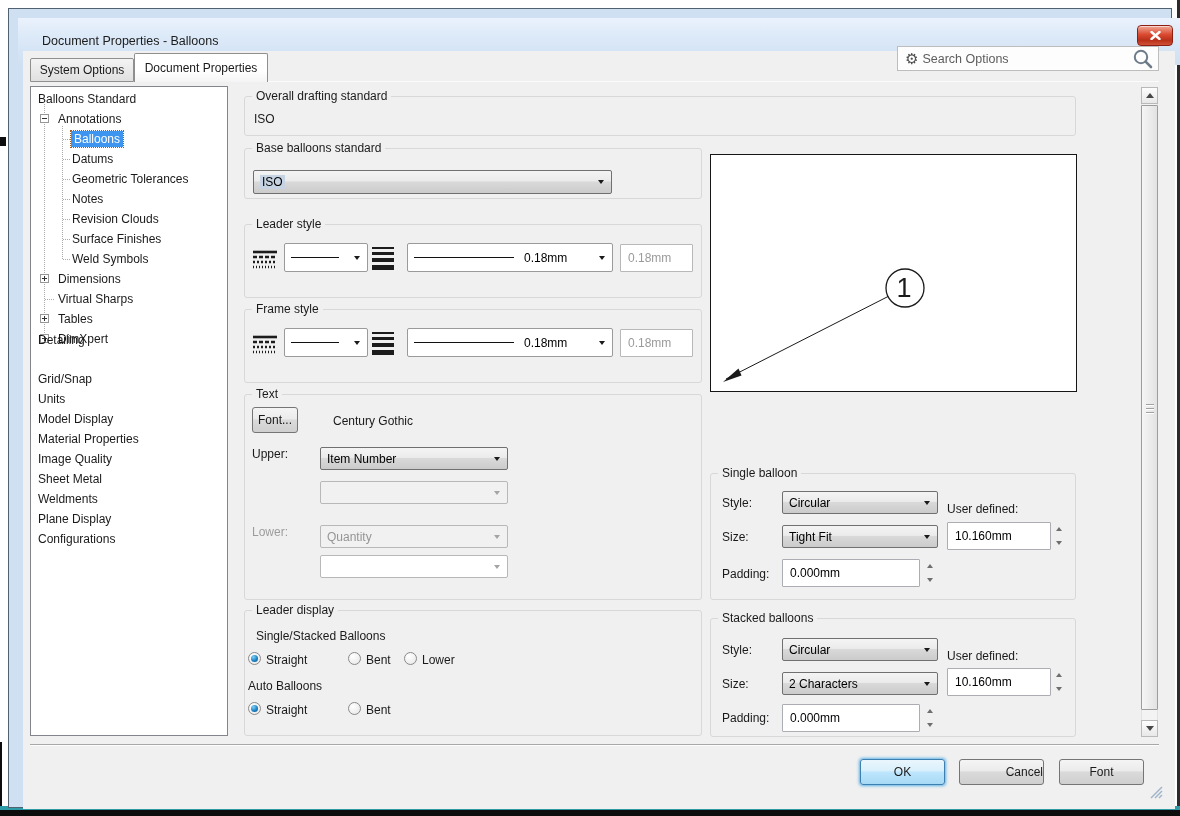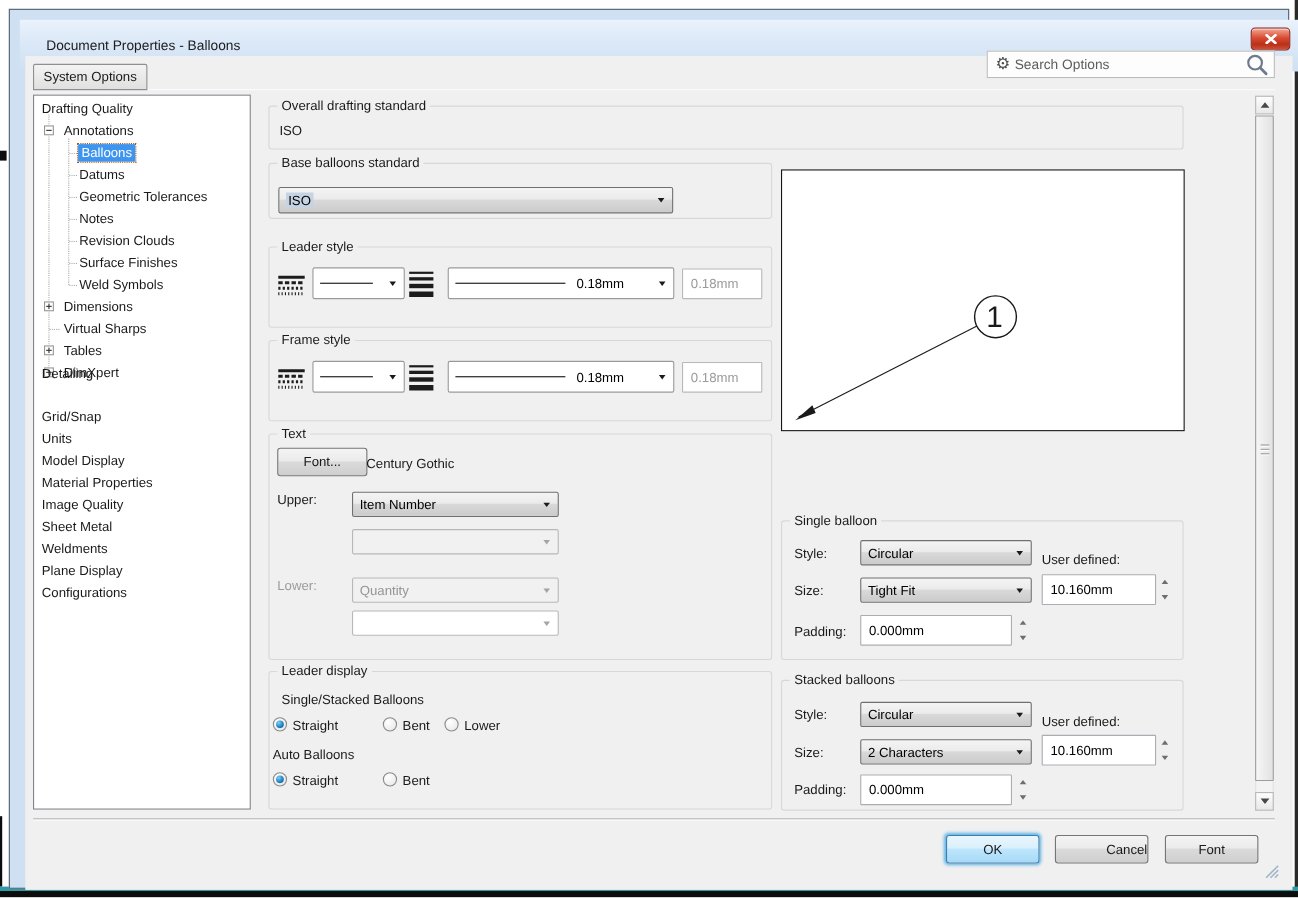--- a/index.html
+++ b/index.html
@@ -123,20 +123,23 @@
       </svg>
     </div>
 
     <div class="client"></div>
   </div>
 
   <div class="page-edge" style="left:30px;top:81px;width:1129px;height:1px;"></div>
   <div class="tab tab-inactive" style="left:30px;top:58px;width:104px;height:24px;">
     <span>System Options</span>
   </div>
+  <div class="tab tab-active" style="left:134px;top:53px;width:134px;height:29px;">
+    <span>Document Properties</span>
+  </div>
 
   <div class="searchbox">
     <span class="gear">⚙</span>
     <span class="search-text">Search Options</span>
     <svg width="22" height="22" viewBox="0 0 22 22" style="position:absolute;right:4px;top:1px;">
       <circle cx="9" cy="9" r="6.2" fill="none" stroke="#6e7b8a" stroke-width="2"></circle>
       <line x1="13.6" y1="13.6" x2="19" y2="19" stroke="#6e7b8a" stroke-width="2.6" stroke-linecap="round"></line>
     </svg>
   </div>
 
@@ -145,21 +148,21 @@
   <div class="dotv" style="left:62px;top:126px;height:133px;"></div>
   <div class="doth" style="left:63px;top:139px;width:7px;"></div>
   <div class="doth" style="left:63px;top:159px;width:7px;"></div>
   <div class="doth" style="left:63px;top:179px;width:7px;"></div>
   <div class="doth" style="left:63px;top:199px;width:7px;"></div>
   <div class="doth" style="left:63px;top:219px;width:7px;"></div>
   <div class="doth" style="left:63px;top:239px;width:7px;"></div>
   <div class="doth" style="left:63px;top:259px;width:7px;"></div>
   <div class="doth" style="left:45px;top:299px;width:9px;"></div>
 
-  <div class="trow" style="left:38px;top:91px;">Drafting Quality</div>
+  <div class="trow" style="left:38px;top:91px;">Balloons Standard</div>
   <div class="exp" style="left:40px;top:114px;"></div>
   <div class="trow" style="left:58px;top:111px;">Annotations</div>
   <div class="trow sel" style="left:71px;top:131px;">Balloons</div>
   <div class="trow" style="left:72px;top:151px;">Datums</div>
   <div class="trow" style="left:72px;top:171px;">Geometric Tolerances</div>
   <div class="trow" style="left:72px;top:191px;">Notes</div>
   <div class="trow" style="left:72px;top:211px;">Revision Clouds</div>
   <div class="trow" style="left:72px;top:231px;">Surface Finishes</div>
   <div class="trow" style="left:72px;top:251px;">Weld Symbols</div>
   <div class="exp plus" style="left:40px;top:274px;"></div>
@@ -245,21 +248,21 @@
     <span>0.18mm</span>
     <span class="ar"></span>
   </div>
   <div class="field dis" style="left:620px;top:329px;width:73px;height:28px;">
     <span>0.18mm</span>
   </div>
 
   <div class="gbox" style="left:244px;top:394px;width:458px;height:206px;">
     <span class="glabel">Text</span>
   </div>
-  <div class="btn" style="left:252px;top:407px;width:82px;height:26px;">
+  <div class="btn" style="left:252px;top:407px;width:46px;height:26px;">
     <span>Font...</span>
   </div>
   <div class="lbl" style="left:333px;top:414px;">Century Gothic</div>
   <div class="lbl" style="left:252px;top:447px;">Upper:</div>
   <div class="cbo" style="left:320px;top:447px;width:188px;height:23px;">
     <span>Item Number</span>
     <span class="ar"></span>
   </div>
   <div class="cbo dis" style="left:320px;top:481px;width:188px;height:23px;">
     <span class="ar"></span>

